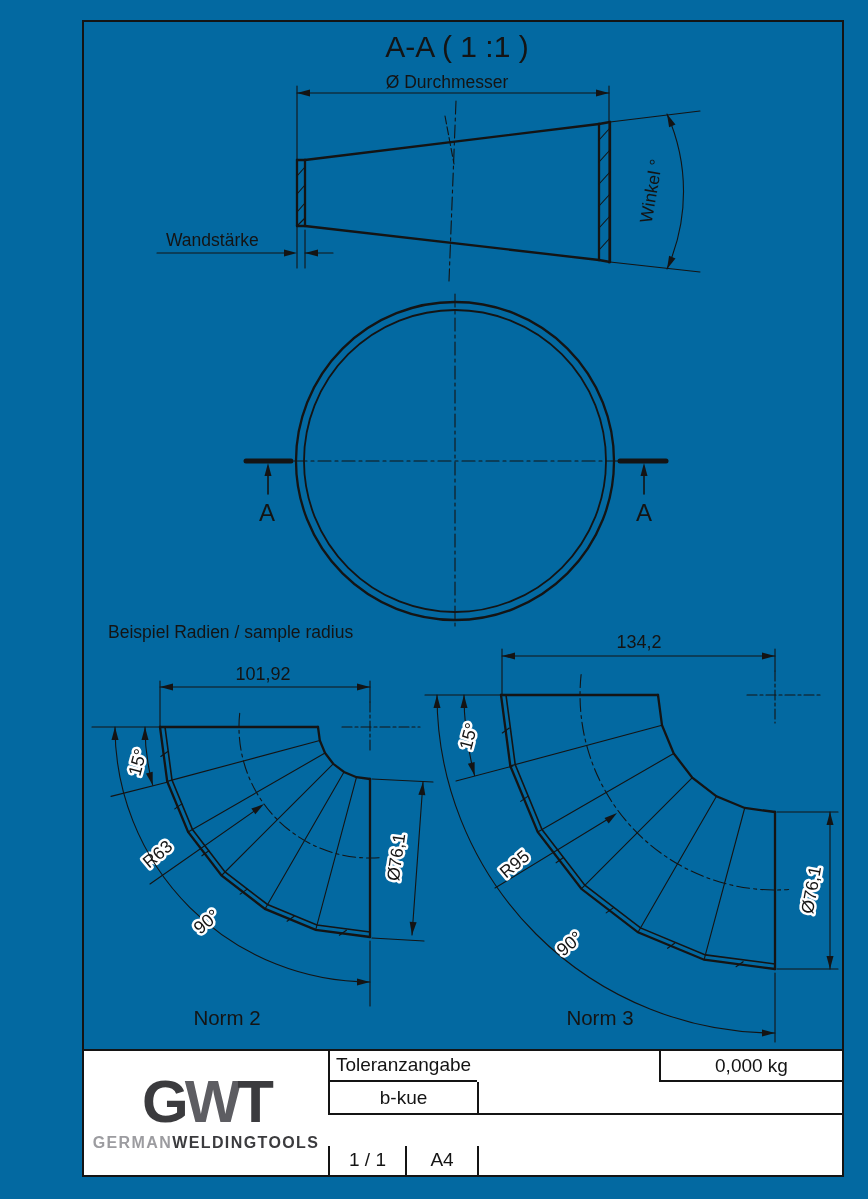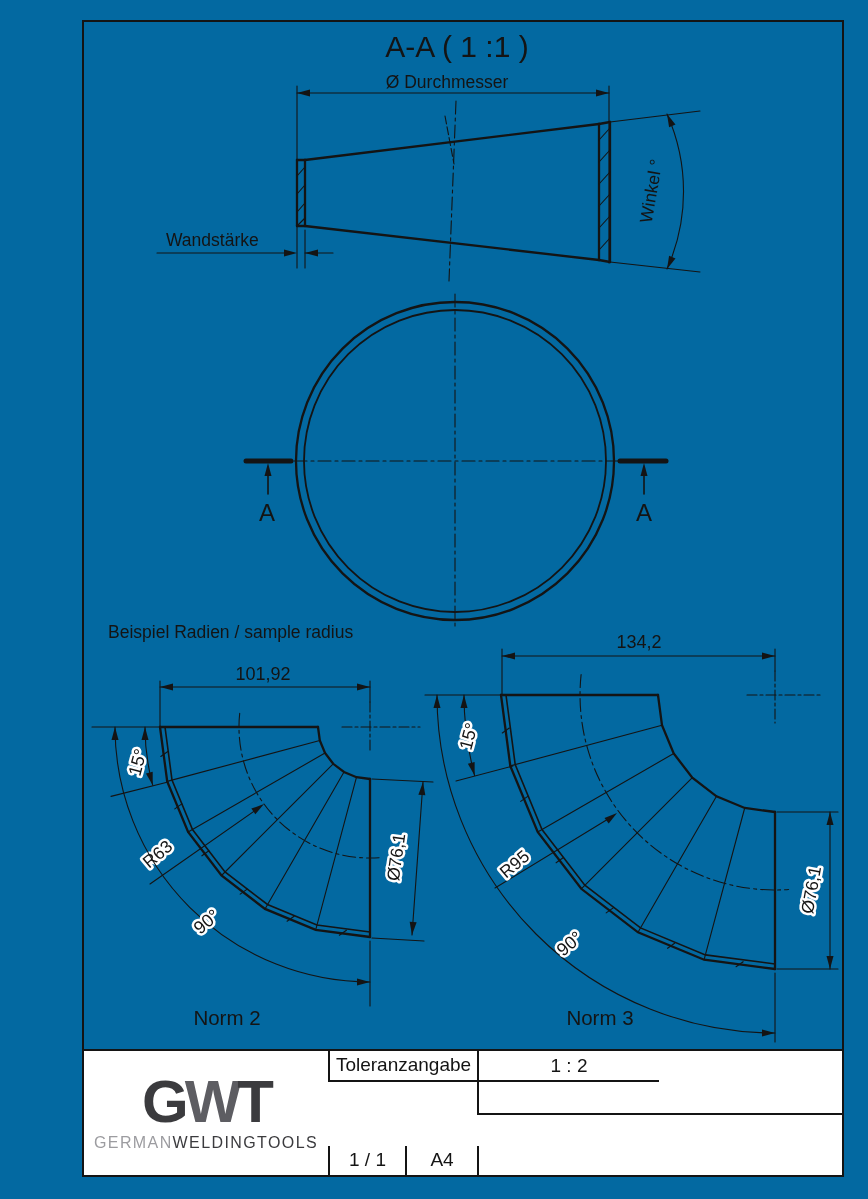--- a/index.html
+++ b/index.html
@@ -31,22 +31,22 @@
   .tb .cell{border-left:2px solid var(--line,#141414);border-bottom:2px solid var(--line,#141414);
       display:flex;align-items:center;justify-content:center;font-size:19px;box-sizing:border-box;
       overflow:hidden}
   .tb .nobot{border-bottom:none}
   .tb .logo-cell{grid-column:1;grid-row:1/5;border-left:none;border-bottom:none;
       flex-direction:column;justify-content:center;gap:4px}
   .gwt{font-size:60px;font-weight:700;letter-spacing:-4px;line-height:0.95;display:flex}
   .gwt .g,.gwt .t{color:var(--logo-dark,#3b3b3e)}
   .gwt .w{color:var(--logo-mid,#5d5d62)}
   .brand{font-size:16px;letter-spacing:1.4px;white-space:nowrap}
-  .brand .light{color:var(--logo-light,#9c9ca0);font-weight:400}
-  .brand .bold{color:var(--logo-dark,#3b3b3e);font-weight:400}
+  .brand .light{color:var(--logo-light,#9c9ca0);font-weight:700}
+  .brand .bold{color:var(--logo-dark,#3b3b3e);font-weight:700}
   .tol{flex-direction:column;font-size:10.5px;line-height:1.3;text-align:center}
 </style>
 </head>
 <body>
 
 <div class="page">
   <div class="frame"></div>
 
   <svg class="drawing" width="758" height="1026" viewBox="84 22 758 1026">
     <defs>
@@ -316,22 +316,23 @@
       </div>
       <div class="brand">
         <span class="light">GERMAN</span><span class="bold">WELDINGTOOLS</span>
       </div>
     </div>
 
     <div class="cell tol" style="grid-column:2/4;grid-row:1">
       <div>Maße ohne Toleranzangabe</div>
       <div>ISO 2768-mk</div>
     </div>
-    <div class="cell" style="grid-column:4;grid-row:1">1 : 2</div>
-
+    <div class="cell" style="grid-column:5;grid-row:1">0,000 kg</div>
+
+    <div class="cell" style="grid-column:2/4;grid-row:2">b-kue</div>
     <div class="cell" style="grid-column:4/6;grid-row:2"></div>
 
 
     <div class="cell nobot" style="grid-column:2;grid-row:4">1 / 1</div>
     <div class="cell nobot" style="grid-column:3;grid-row:4">A4</div>
     <div class="cell nobot" style="grid-column:4/6;grid-row:4"></div>
   </div>
 </div>
 
 </body></html>

